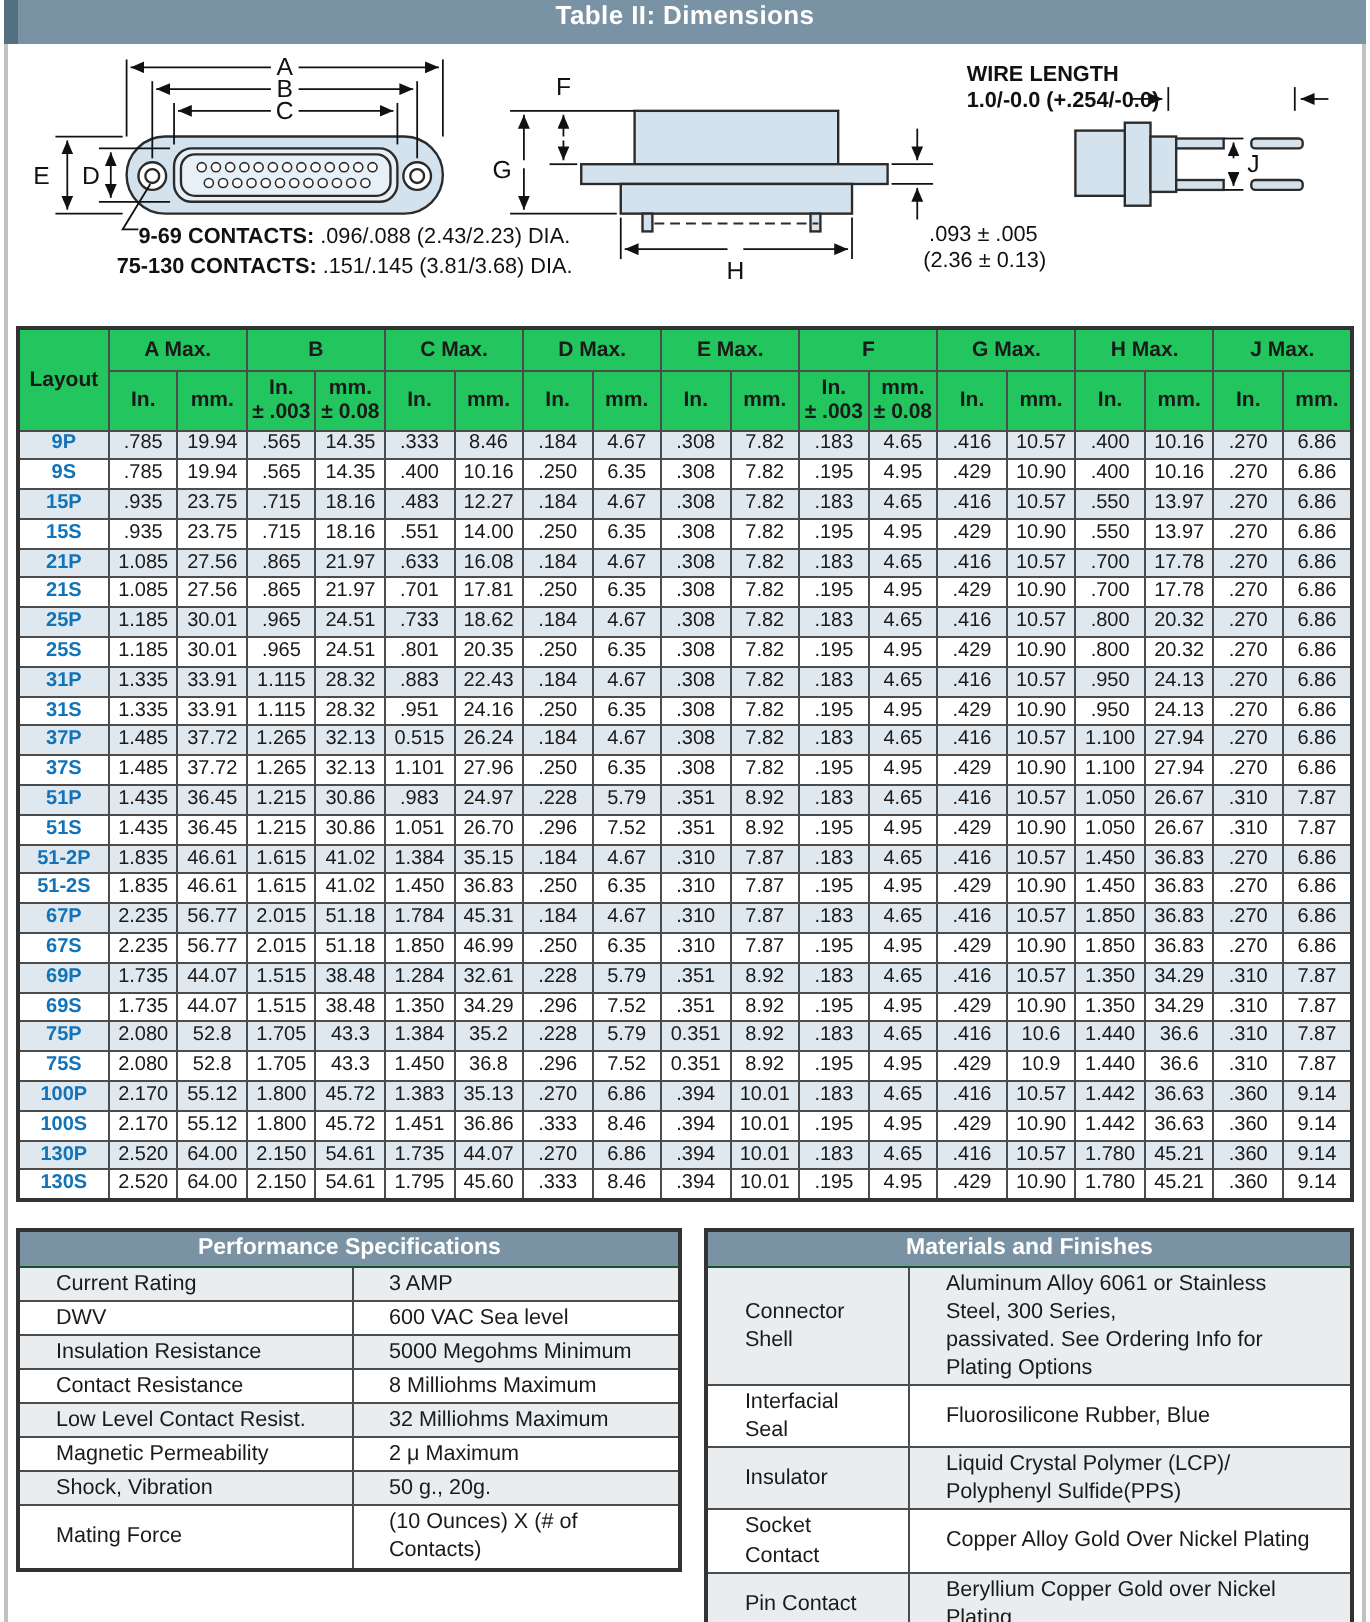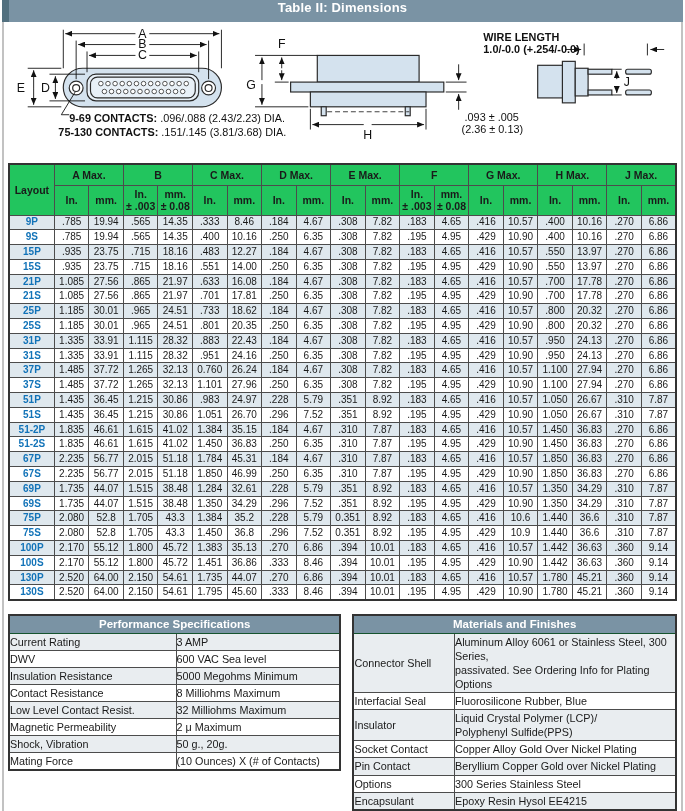--- a/index.html
+++ b/index.html
@@ -23,21 +23,21 @@
   .layout-head { background:#dde6ed; font-size:11px; }
   .dim-table tbody td { font-size:10px; height:14.8px; line-height:1; padding:0; }
   .dim-table tbody tr:nth-child(odd) { background:#dfe8ee; }
   td.layout-cell { font-weight:bold; color:#1273b8; font-size:10px;margin-top:39px; }
 
   .bottom { display:flex; margin:13px 4px 0; gap:11px; }
   table.kv-table { border-collapse:collapse; border:2px solid #333; table-layout:fixed; align-self:flex-start; }
   table.performance { width:338px; }
   table.materials { width:329px; }
   .kv-head { background:#7a93a4; color:#fff; font-weight:bold; font-size:11.5px; height:19px; text-align:center; border:1px solid #14532d; }
-  .kv-table td { border:1px solid #4c4c4c; font-size:10.8px; padding:1px 0; height:16px; white-space:pre-line; line-height:1.3; vertical-align:middle; }
+  .kv-table td { border:1px solid #4c4c4c; font-size:10.8px; padding:1px 18px; height:16px; white-space:pre-line; line-height:1.3; vertical-align:middle; }
   .kv-table tbody tr:nth-child(odd) { background:#e9edf0; }
 </style>
 </head>
 <body>
 
 <div class="titlebar">
   <div class="accent"></div>
   <div class="title">Table II: Dimensions</div>
 </div>
 
@@ -426,21 +426,21 @@
           <td>24.13</td>
           <td>.270</td>
           <td>6.86</td>
         </tr>
         <tr>
           <td class="layout-cell">37P</td>
           <td>1.485</td>
           <td>37.72</td>
           <td>1.265</td>
           <td>32.13</td>
-          <td>0.760</td>
+          <td>0.515</td>
           <td>26.24</td>
           <td>.184</td>
           <td>4.67</td>
           <td>.308</td>
           <td>7.82</td>
           <td>.183</td>
           <td>4.65</td>
           <td>.416</td>
           <td>10.57</td>
           <td>1.100</td>

